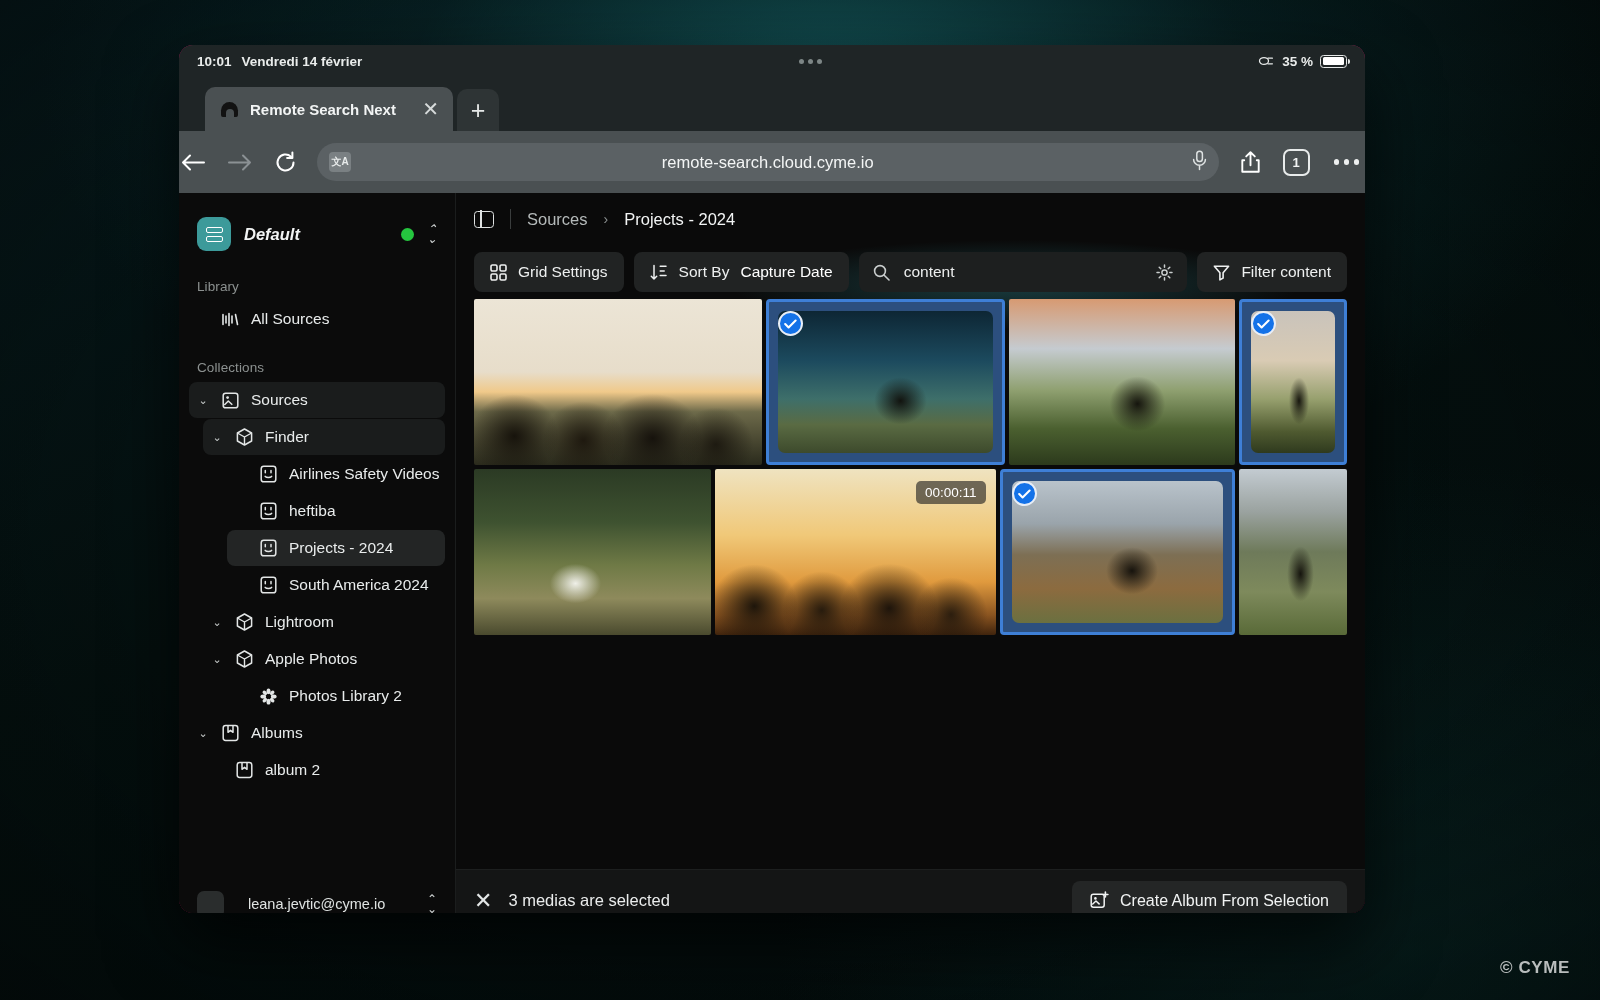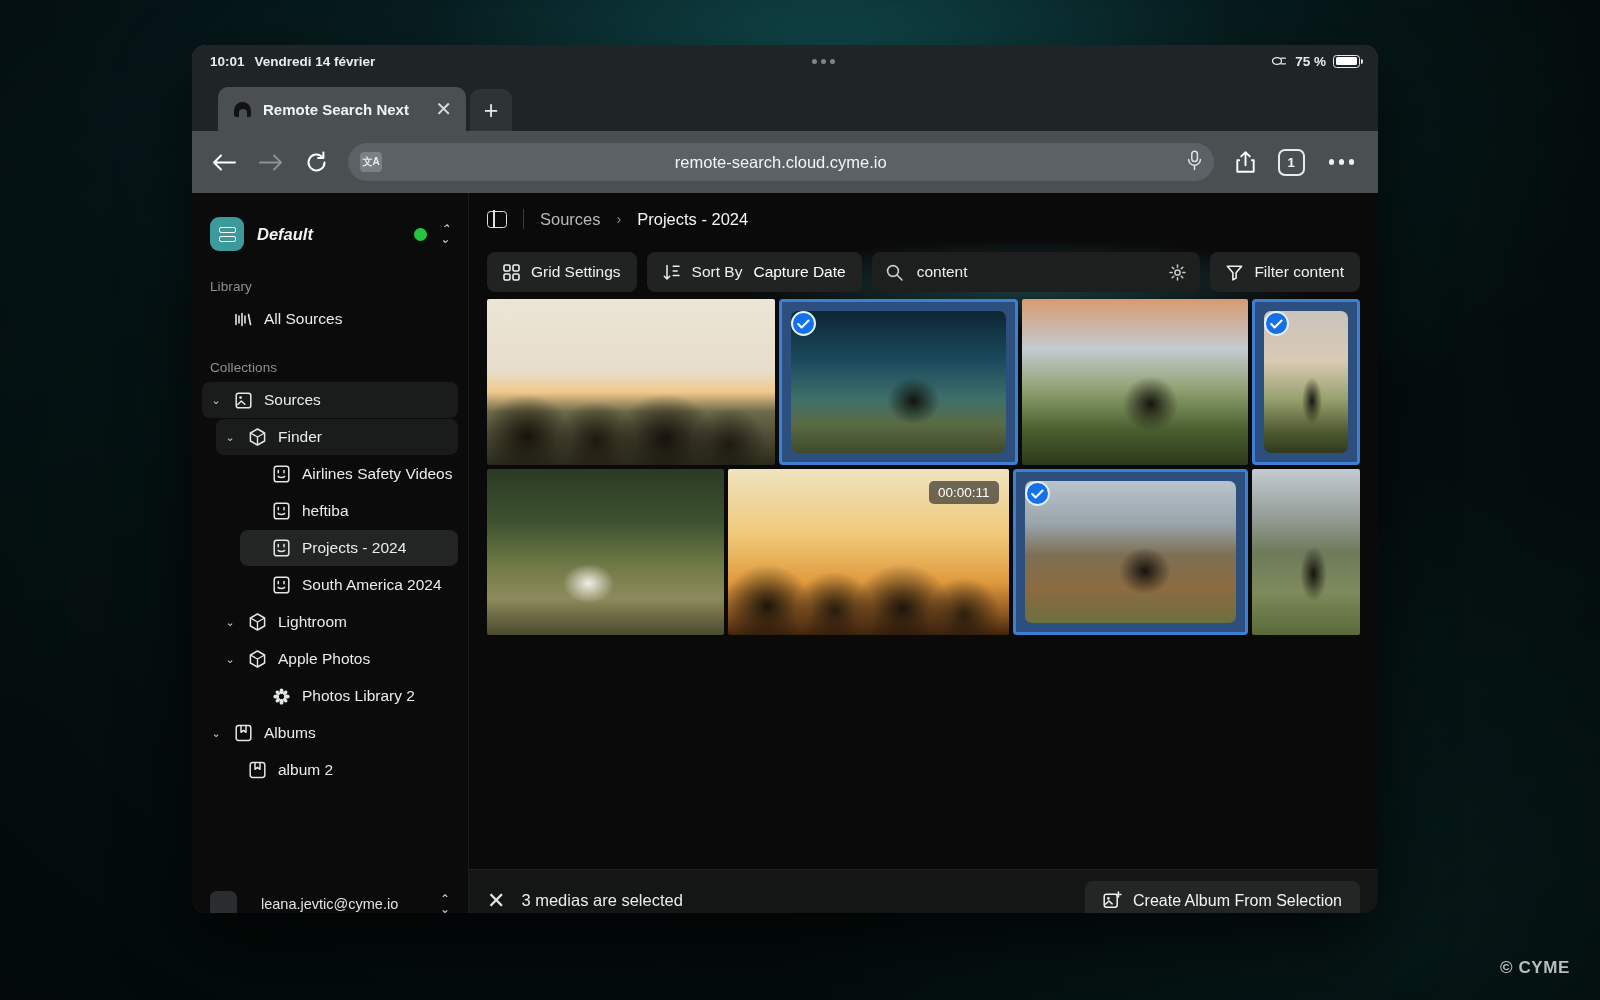--- a/index.html
+++ b/index.html
@@ -24,21 +24,21 @@
   }
   .backdrop-vignette {
     position: absolute;
     inset: 0;
     background: radial-gradient(1400px 900px at 50% 50%, rgba(0,0,0,0) 40%, rgba(0,0,0,0.55) 100%);
   }
 
   
   .window {
     position: absolute;
-    left: 192px;
+    left: 179px;
     top: 45px;
     width: 1186px;
     height: 868px;
     border-radius: 14px;
     overflow: hidden;
     background: #be185d;
     box-shadow: 0 30px 70px rgba(0,0,0,0.7);
   }
 
   
@@ -113,21 +113,21 @@
     display: flex; align-items: center; justify-content: center;
     cursor: pointer;
   }
 
   
   .browser-toolbar {
     height: 62px;
     background: #4a5052;
     display: flex;
     align-items: center;
-    padding: 0 18px;
+    padding: 0 0;
     gap: 18px;
   }
   .nav-btn { width: 28px; height: 28px; display: flex; align-items: center; justify-content: center; cursor: pointer; }
   .nav-btn svg { display: block; }
   .urlbar {
     flex: 1;
     height: 38px;
     background: #5b6164;
     border-radius: 19px;
     display: flex;
@@ -399,21 +399,21 @@
           <i></i>
           <i></i>
           <i></i>
         </span>
     </div>
     <div class="status-right">
       <svg width="17" height="12" viewBox="0 0 17 12" fill="none">
         <ellipse cx="6" cy="6" rx="4.5" ry="3.4" stroke="#e6e9e8" stroke-width="1.3"></ellipse>
         <path d="M10 3.2h4.4M10 8.8h4.4" stroke="#e6e9e8" stroke-width="1.3" stroke-linecap="round"></path>
       </svg>
-      <span>75 %</span>
+      <span>35 %</span>
       <span class="battery">
           <i></i>
         </span>
     </div>
   </div>
 
   <div class="tabstrip">
     <div class="tab">
       <span class="tab-favicon"></span>
       <span class="tab-title">Remote Search Next</span>

